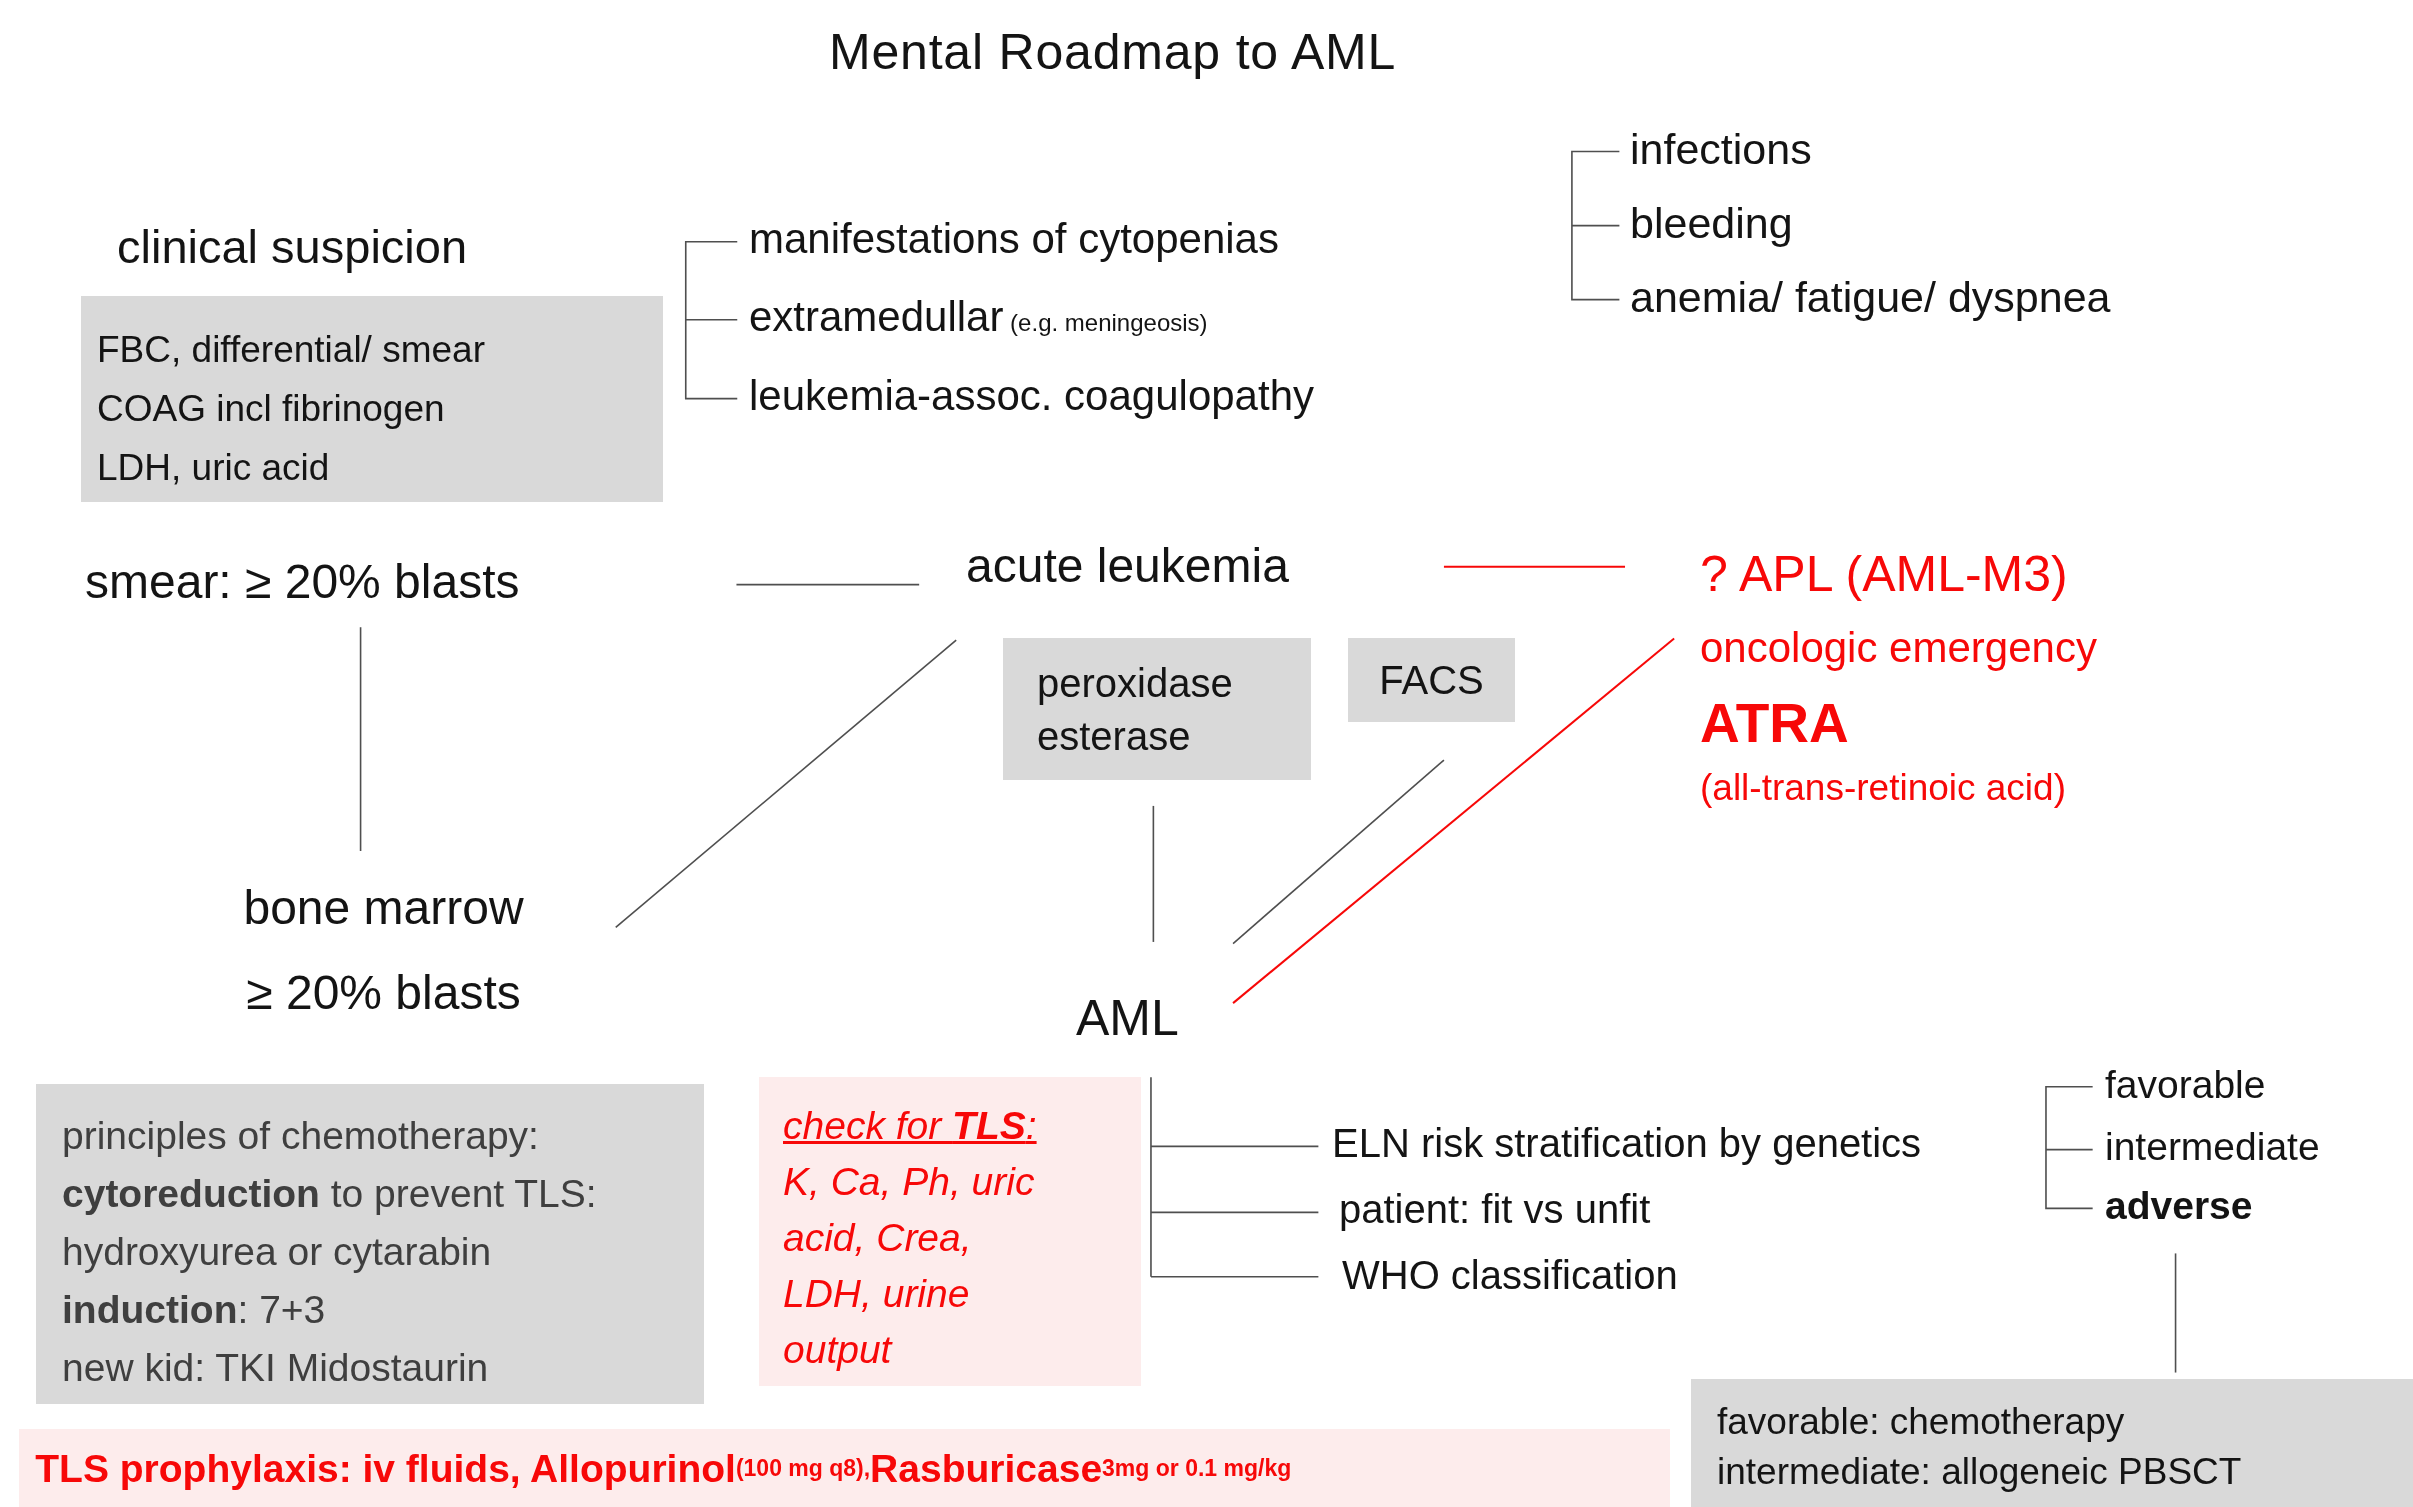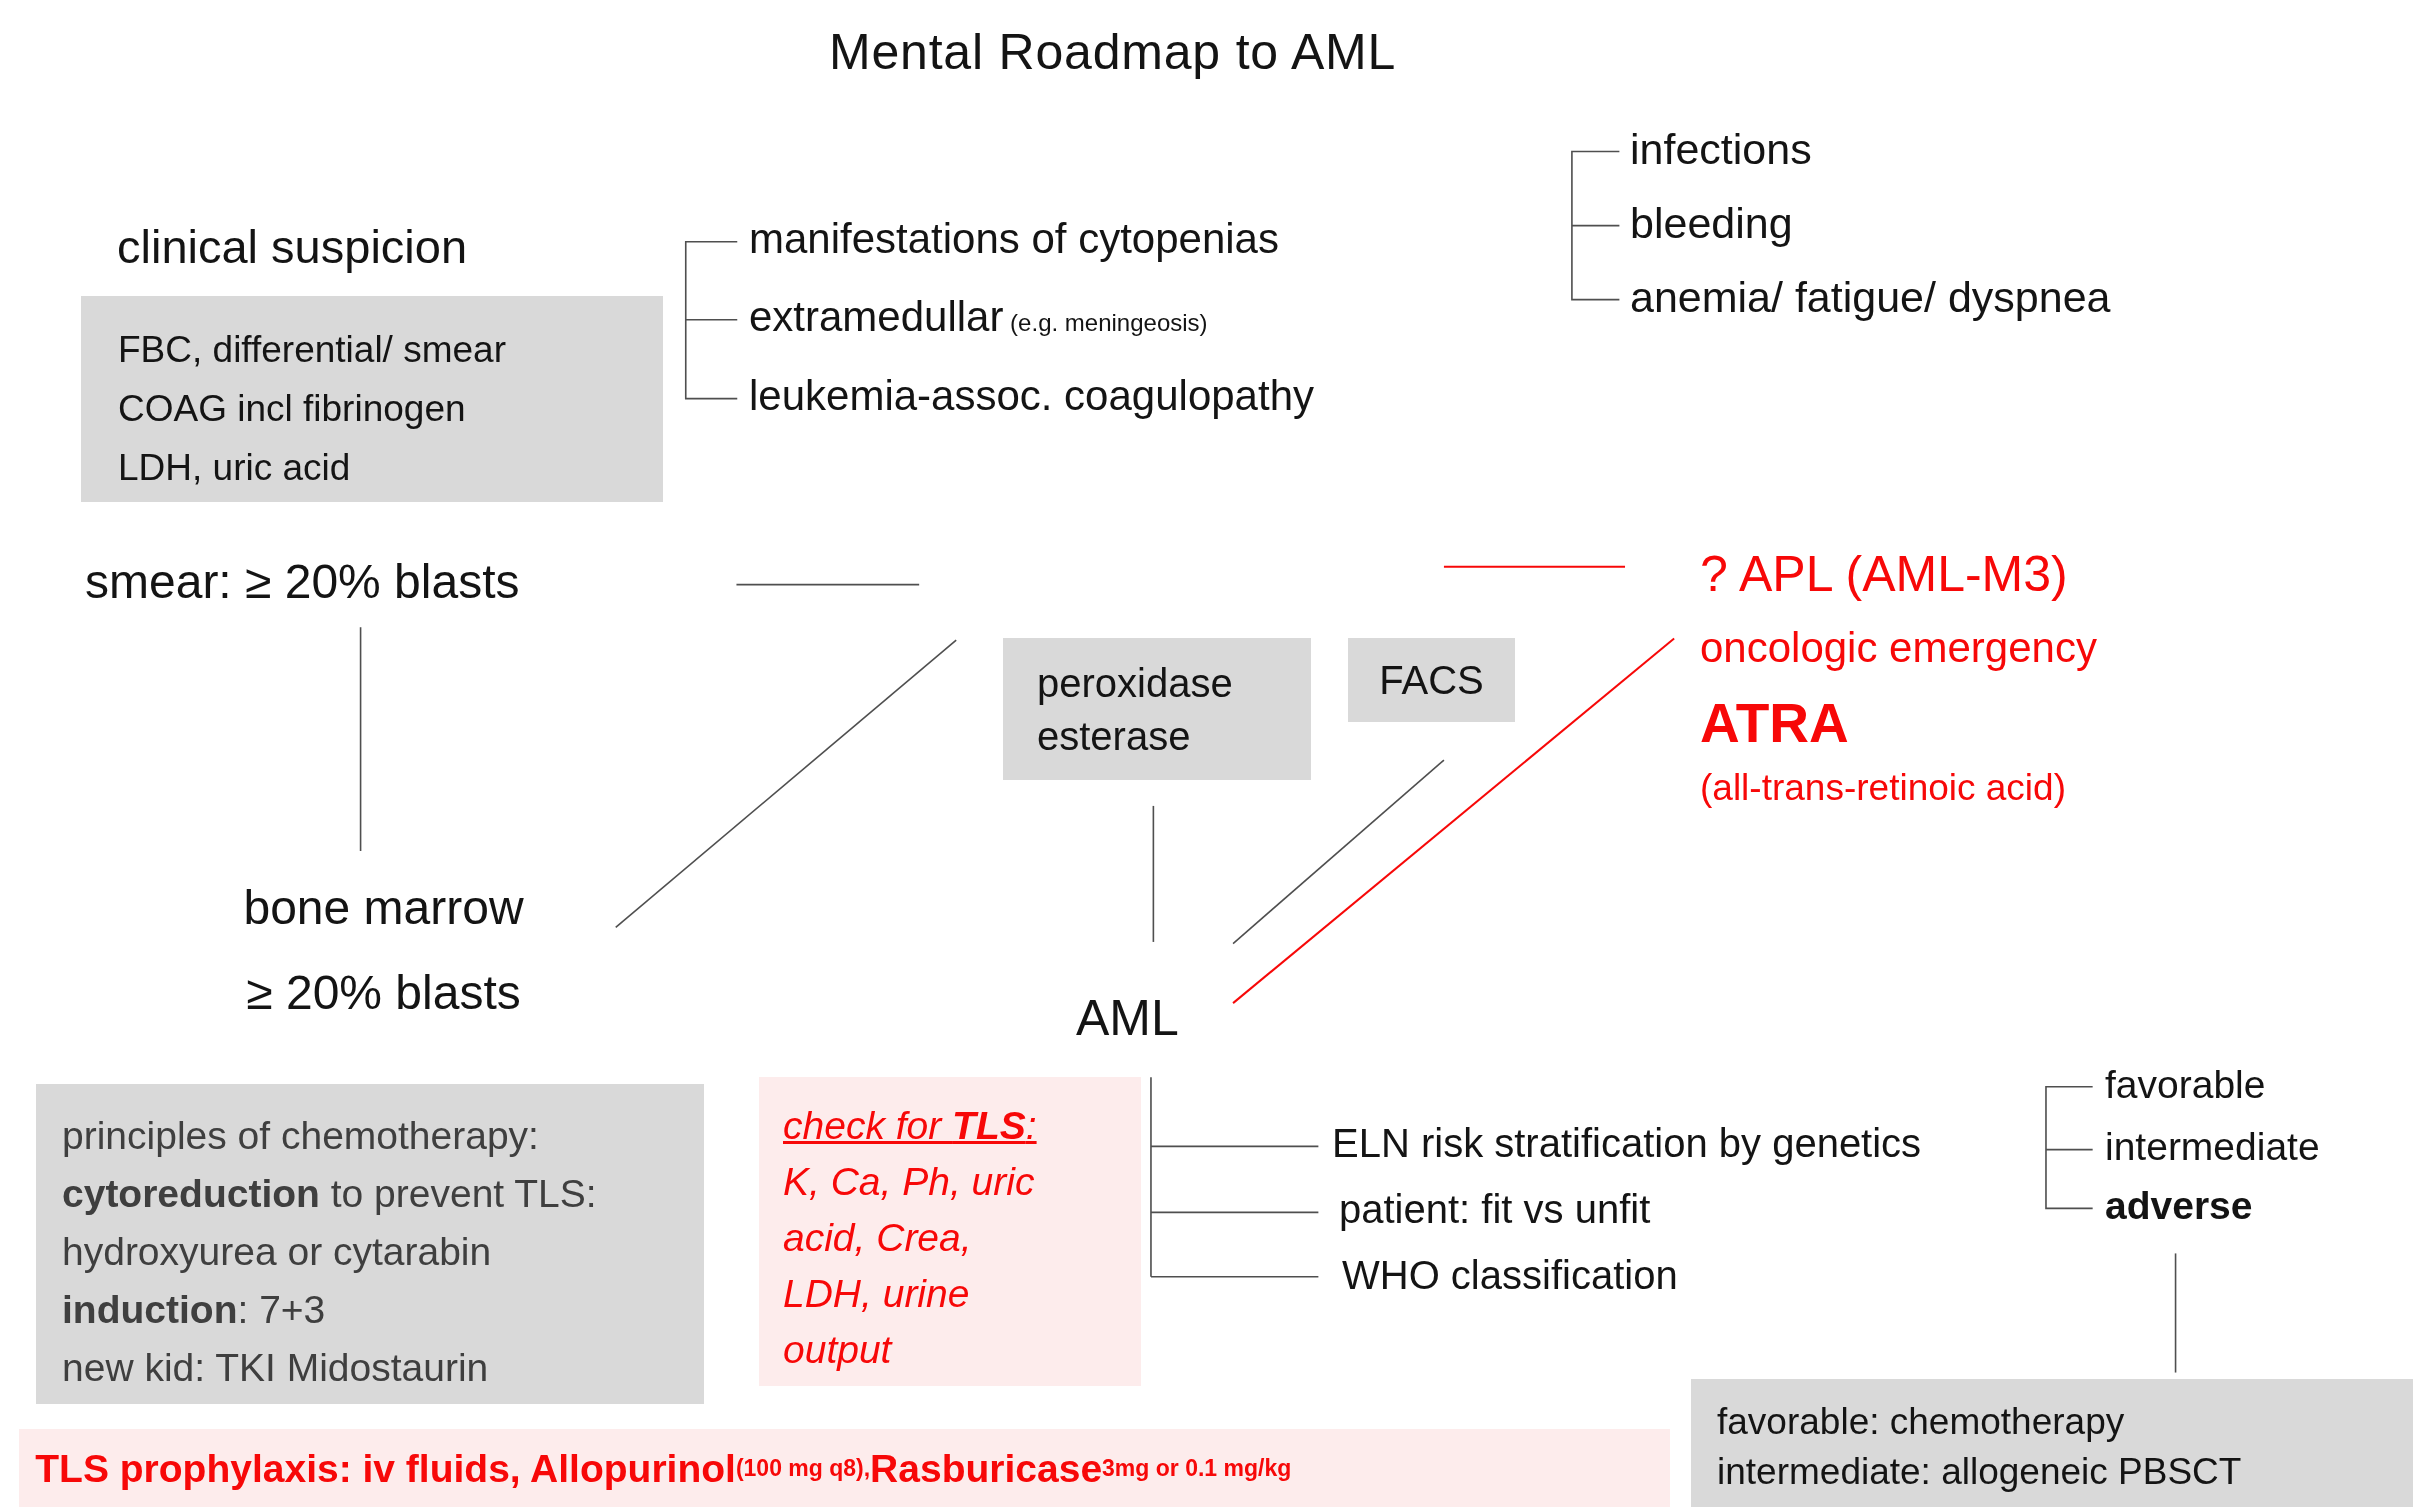--- a/index.html
+++ b/index.html
@@ -49,36 +49,37 @@
     <line class="lnred" x1="2080" y1="793" x2="1532" y2="1246"></line>
     <path class="ln" d="M1430 1338 L1430 1586 M1430 1424 L1638 1424 M1430 1506 L1638 1506 M1430 1586 L1638 1586"></path>
     <path class="ln" d="M2600 1350 L2542 1350 L2542 1501 L2600 1501 M2542 1428 L2600 1428"></path>
     <line class="ln" x1="2703" y1="1557" x2="2703" y2="1705"></line>
   </svg>
 
   <div class="abs t62" style="left:829px;top:22.5px;letter-spacing:0.8px;">Mental Roadmap to AML</div>
 
   <div class="abs t58" style="left:117px;top:219px;">clinical suspicion</div>
 
-  <div class="abs graybox" style="left:81px;top:296px;width:582px;height:206px;padding:24px 0 0 37px;font-size:37px;line-height:59px;">
+  <div class="abs graybox" style="left:81px;top:296px;width:582px;height:206px;padding:24px 0 0 16px;font-size:37px;line-height:59px;">
     <div>FBC, differential/ smear</div>
     <div>COAG incl fibrinogen</div>
     <div>LDH, uric acid</div>
   </div>
 
   <div class="abs t52" style="left:749px;top:215px;">manifestations of cytopenias</div>
   <div class="abs t52" style="left:749px;top:293px;"><span>extramedullar</span><span class="small40"> (e.g. meningeosis)</span></div>
   <div class="abs t52" style="left:749px;top:372px;">leukemia-assoc. coagulopathy</div>
 
   <div class="abs t54" style="left:1630px;top:125px;">infections</div>
   <div class="abs t54" style="left:1630px;top:199px;">bleeding</div>
   <div class="abs t54" style="left:1630px;top:273px;">anemia/ fatigue/ dyspnea</div>
 
   <div class="abs t60" style="left:85px;top:554px;">smear: ≥ 20% blasts</div>
 
+  <div class="abs t60" style="left:966px;top:538px;">acute leukemia</div>
 
   <div class="abs t62 red" style="left:1700px;top:545px;">? APL (AML-M3)</div>
   <div class="abs t52 red" style="left:1700px;top:624px;">oncologic emergency</div>
   <div class="abs red bold" style="left:1700px;top:691px;font-size:55px;">ATRA</div>
   <div class="abs t46 red" style="left:1700px;top:767px;">(all-trans-retinoic acid)</div>
 
   <div class="abs graybox" style="left:1003px;top:638px;width:308px;height:142px;padding:19.3px 0 0 34px;font-size:40px;line-height:53px;">
     <div>peroxidase</div>
     <div>esterase</div>
   </div>

